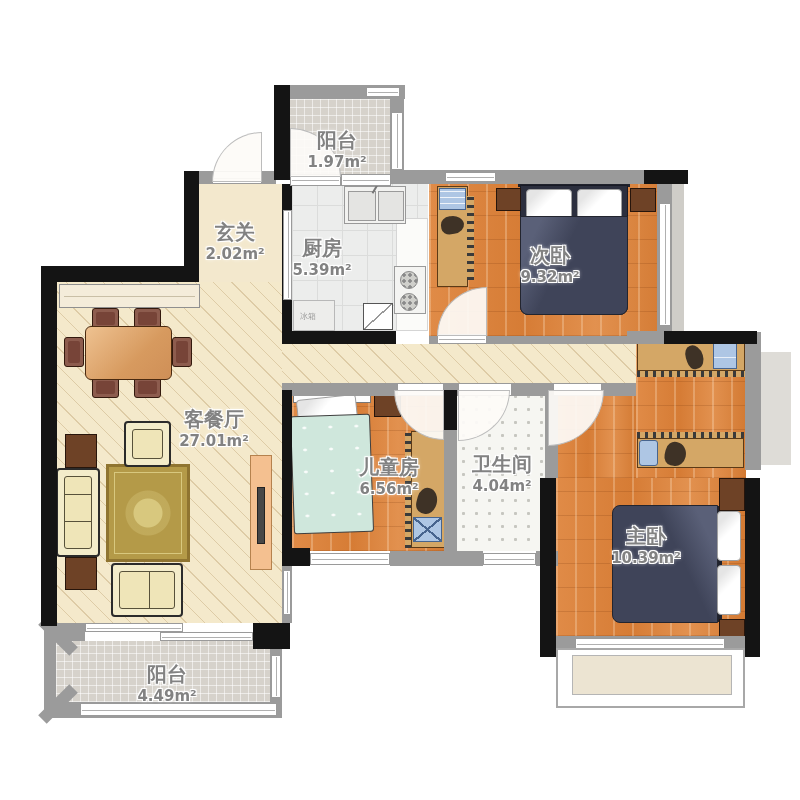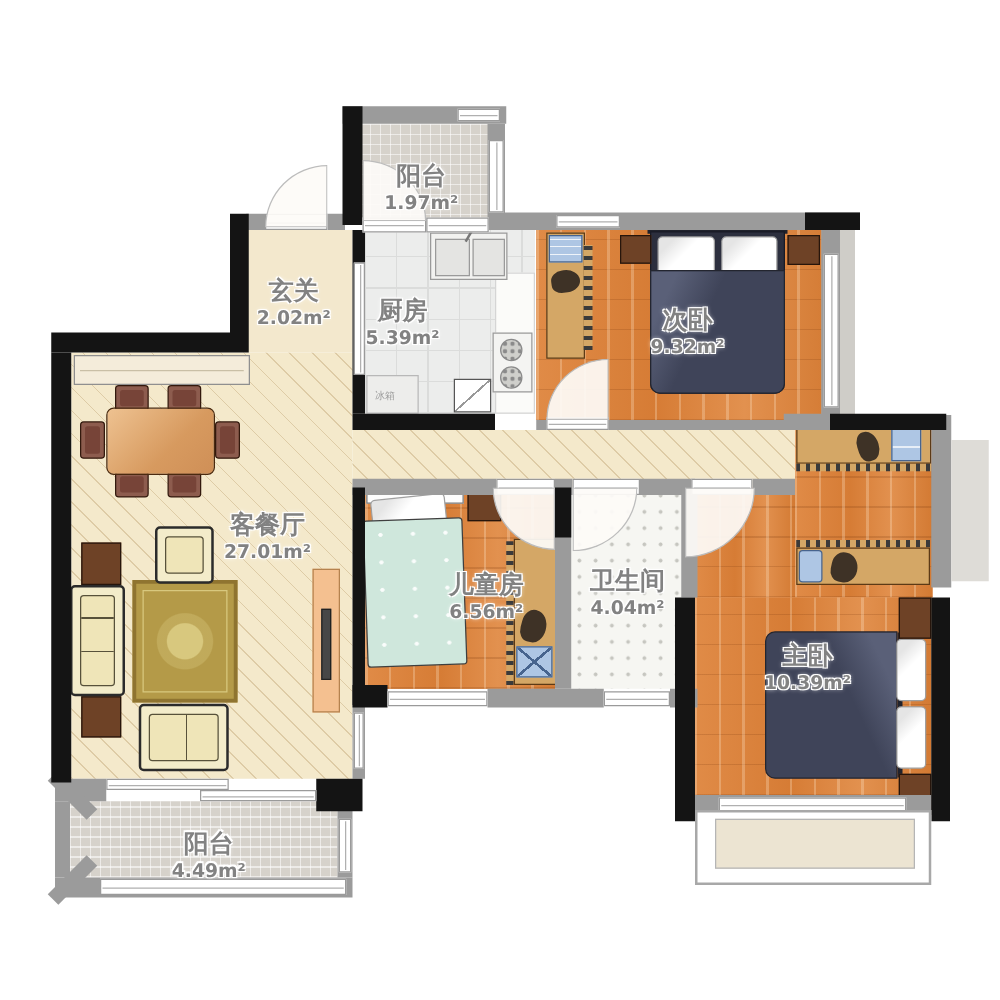--- a/index.html
+++ b/index.html
@@ -252,21 +252,21 @@
     <span class="ar">27.01m²</span>
   </div>
   <div class="room-label" style="left:369px;top:477px;margin-left:20px;">
     <span class="nm">儿童房</span>
     <span class="ar">6.56m²</span>
   </div>
   <div class="room-label" style="left:502px;top:474px;">
     <span class="nm">卫生间</span>
     <span class="ar">4.04m²</span>
   </div>
-  <div class="room-label" style="left:646px;top:534px;">
+  <div class="room-label" style="left:646px;top:546px;">
     <span class="nm">主卧</span>
     <span class="ar">10.39m²</span>
   </div>
   <div class="room-label" style="left:167px;top:684px;">
     <span class="nm">阳台</span>
     <span class="ar">4.49m²</span>
   </div>
 
 </div>
 

